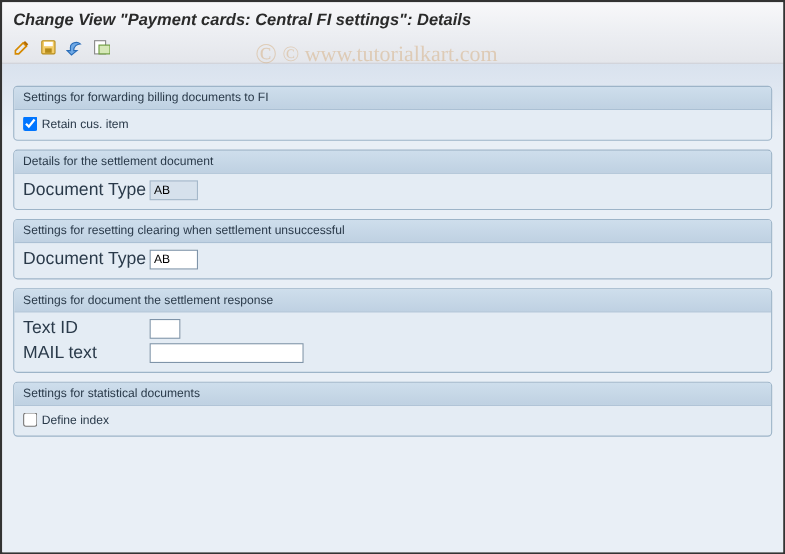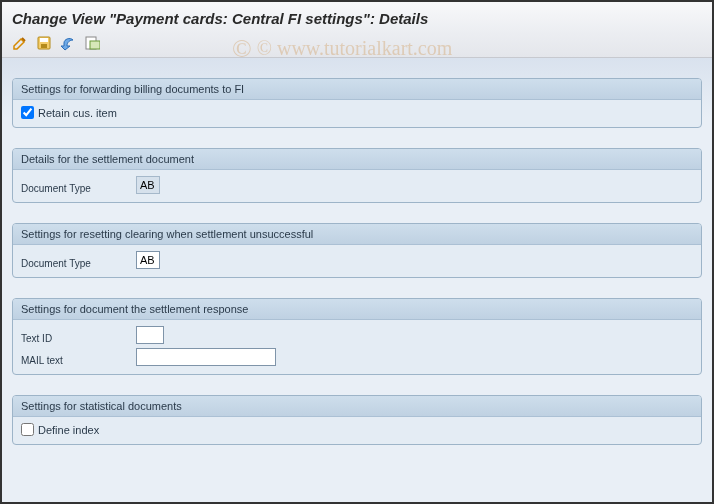--- a/index.html
+++ b/index.html
@@ -43,53 +43,53 @@
     .content {
       background: #e9eff6;
       background: linear-gradient(to bottom, #d9e2ee, #e9eff6 60px);
       padding: 20px 10px 10px;
       height: calc(100% - 55px);
     }
     .group {
       background: #e4ecf4;
       border: 1px solid #9db4c8;
       border-radius: 4px;
-      margin-bottom: 20px;
+      margin-bottom: 8px;
       overflow: hidden;
     }
     .group-header {
       background: #c2d4e5;
       background: linear-gradient(to bottom, #cedeec, #bfd1e2);
       padding: 4px 8px;
       font-size: 11px;
       color: #2a3a4a;
       border-bottom: 1px solid #abc0d4;
     }
     .group-body {
       padding: 4px 8px 6px;
     }
     .row {
       display: flex;
       align-items: flex-end;
       padding: 2px 0;
     }
     .label {
       width: 115px;
-      font-size: 10px;
+      font-size: 16px;
       color: #2a3a4a;
     }
     input[type="text"] {
       border: 1px solid #7f94a9;
       background: #fff;
       height: 18px;
       padding: 0 3px;
       font-size: 11px;
       font-family: inherit;
     }
-    input[type="text"].small { width: 24px; }
+    input[type="text"].small { width: 44px; }
     input[type="text"].med { width: 28px; }
     input[type="text"].wide { width: 140px; }
     input[type="text"][readonly]{
       background: #d6e1ec;
       border: 1px solid #a5b8ca;
     }
     input[type="checkbox"]{
       margin: 0 4px 0 0;
       vertical-align: middle;
     }

